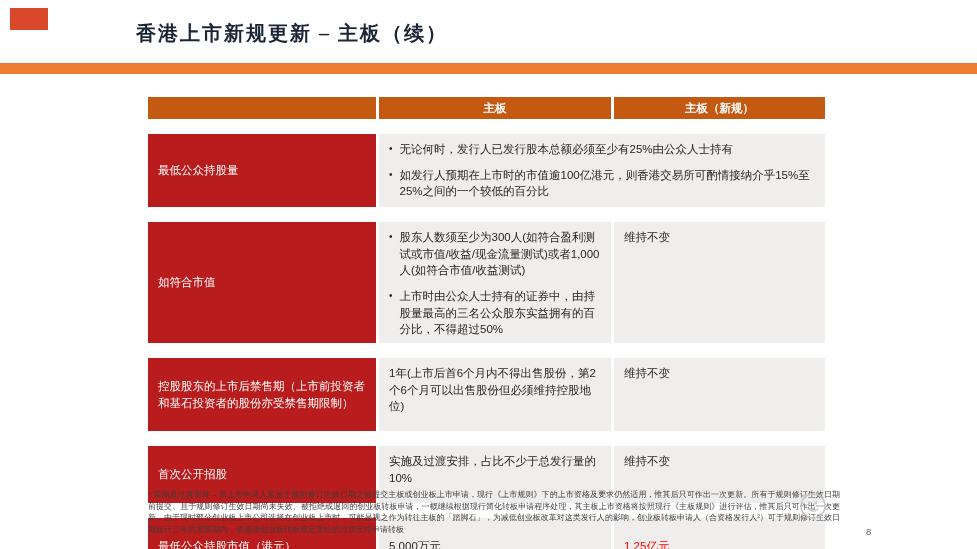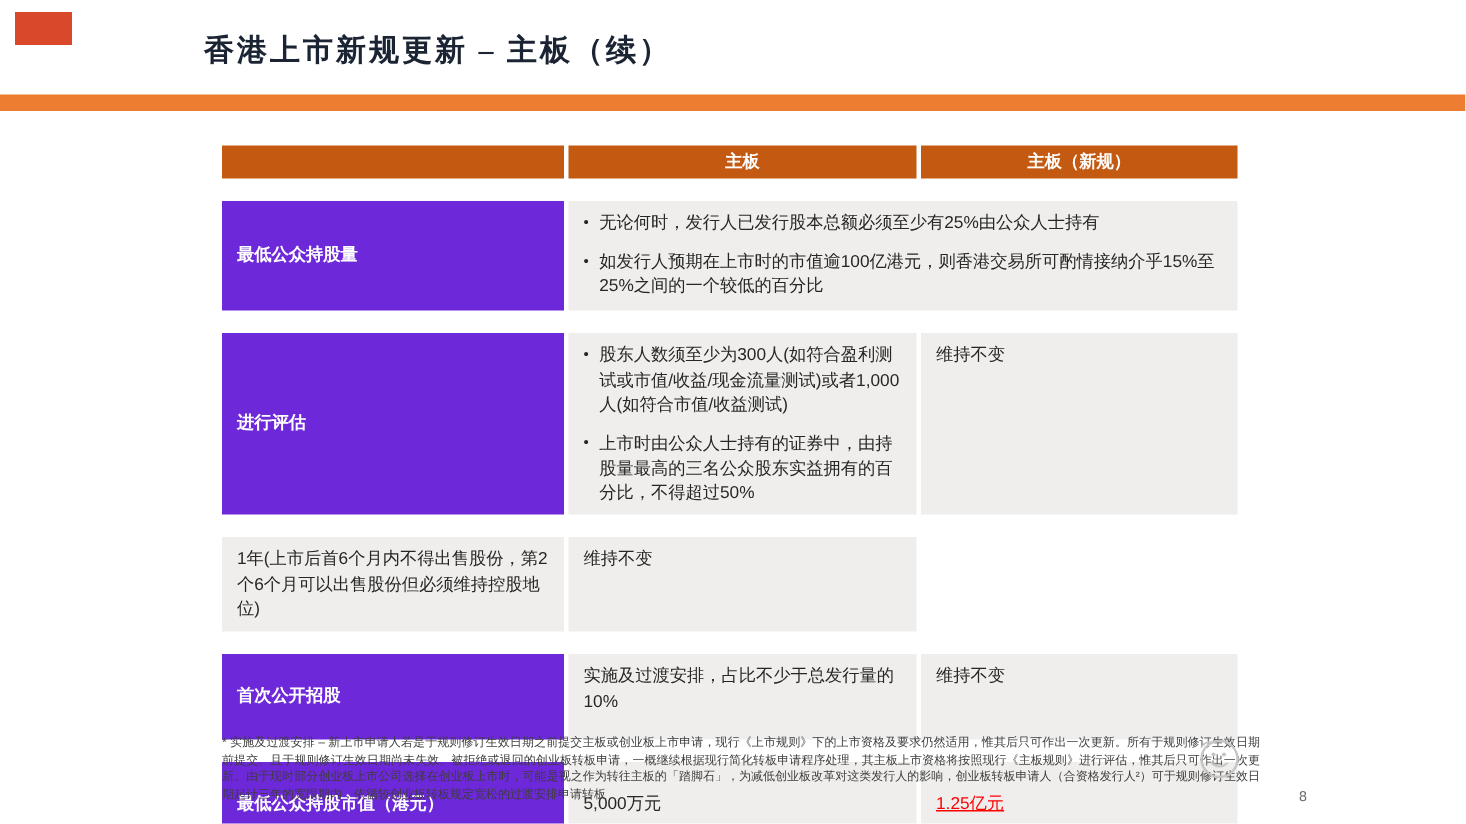--- a/index.html
+++ b/index.html
@@ -12,21 +12,21 @@
   .slide-title { position: absolute; left: 136px; top: 20px; font-family: "Liberation Serif", "DejaVu Serif", serif;
     font-size: 20px; font-weight: bold; color: #1a2433; letter-spacing: 2px; white-space: nowrap; }
 
   .divider-bar { position: absolute; left: 0; top: 63px; width: 977px; height: 11px; background: #ed7d31; }
 
   .rules-table { position: absolute; left: 148px; top: 85px; width: 677px; }
   .t-row { display: grid; grid-template-columns: 228px 232px 1fr; column-gap: 3px; margin-bottom: 3px; }
   .cell { font-size: 11.5px; line-height: 1.45; margin-top: 12px; }
   .cell-head { background: #c45911; color: #ffffff; font-weight: bold; display: flex;
     align-items: center; justify-content: center; text-align: center; }
-  .cell-label { background: #6d28d9; color: #ffffff; font-weight: bold; display: flex;
+  .cell-label { background: #b91c1c; color: #ffffff; font-weight: normal; display: flex;
     align-items: center; padding: 20px 10px; }
   .cell-body { background: #efeeec; color: #262626; padding: 7px 10px 5px 10px; }
   .span2 { grid-column: 2 / 4; }
 
   .row-head { height: 34px; }
   .row-1 .cell { min-height: 73px; }
   .row-2 .cell { min-height: 107px; }
   .row-3 .cell { min-height: 63px; }
   .row-4 .cell { min-height: 35px; }
   .row-5 .cell { min-height: 33px; }
@@ -73,35 +73,36 @@
           <span>无论何时，发行人已发行股本总额必须至少有25%由公众人士持有</span>
         </div>
         <div class="bullet-item">
           <span class="bullet-dot">•</span>
           <span>如发行人预期在上市时的市值逾100亿港元，则香港交易所可酌情接纳介乎15%至25%之间的一个较低的百分比</span>
         </div>
       </div>
     </div>
 
     <div class="t-row row-2">
-      <div class="cell cell-label">进行评估</div>
+      <div class="cell cell-label">如符合市值</div>
       <div class="cell cell-body">
         <div class="bullet-item">
           <span class="bullet-dot">•</span>
           <span>股东人数须至少为300人(如符合盈利测试或市值/收益/现金流量测试)或者1,000人(如符合市值/收益测试)</span>
         </div>
         <div class="bullet-item">
           <span class="bullet-dot">•</span>
           <span>上市时由公众人士持有的证券中，由持股量最高的三名公众股东实益拥有的百分比，不得超过50%</span>
         </div>
       </div>
       <div class="cell cell-body">维持不变</div>
     </div>
 
     <div class="t-row row-3">
+      <div class="cell cell-label">控股股东的上市后禁售期（上市前投资者和基石投资者的股份亦受禁售期限制）</div>
       <div class="cell cell-body">1年(上市后首6个月内不得出售股份，第2个6个月可以出售股份但必须维持控股地位)</div>
       <div class="cell cell-body">维持不变</div>
     </div>
 
     <div class="t-row row-4">
       <div class="cell cell-label">首次公开招股</div>
       <div class="cell cell-body">实施及过渡安排，占比不少于总发行量的10%</div>
       <div class="cell cell-body">维持不变</div>
     </div>
 

